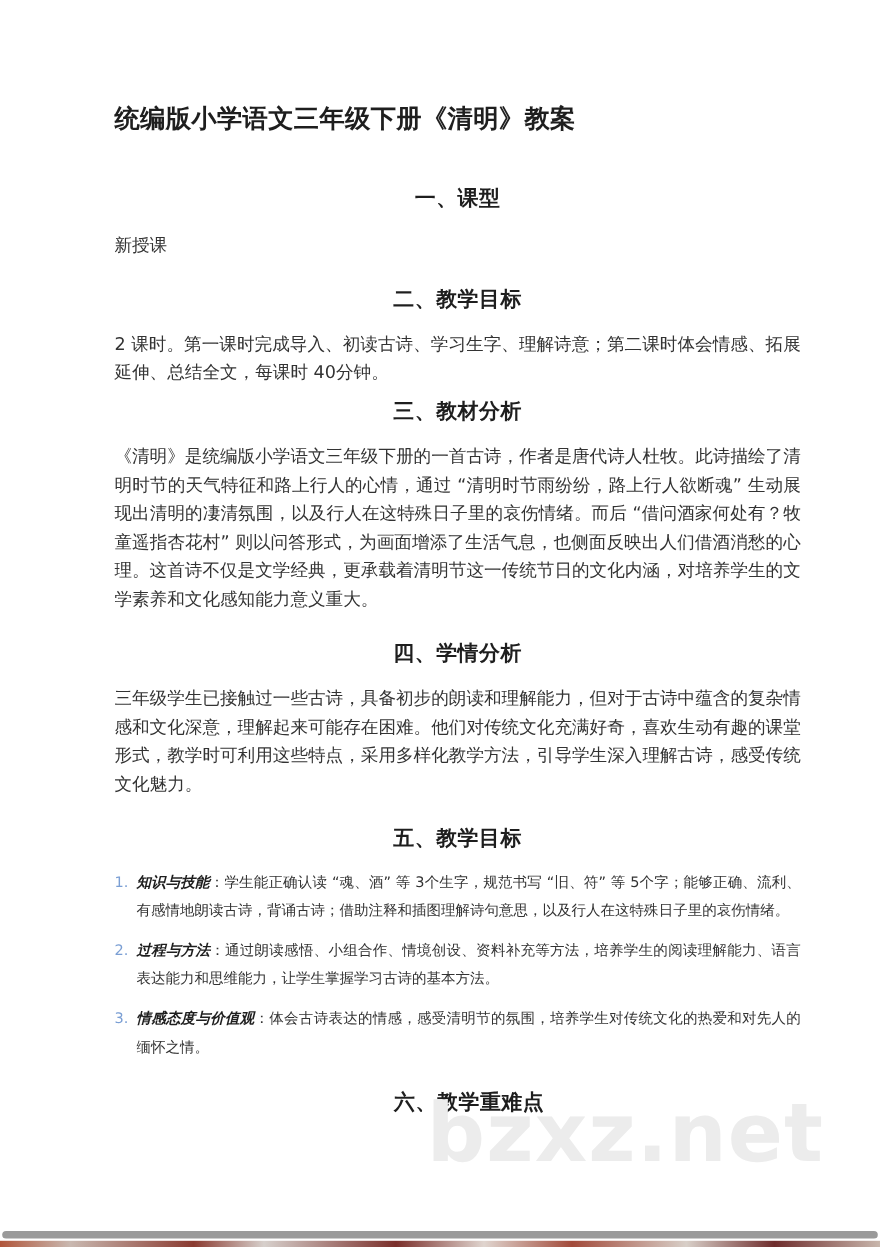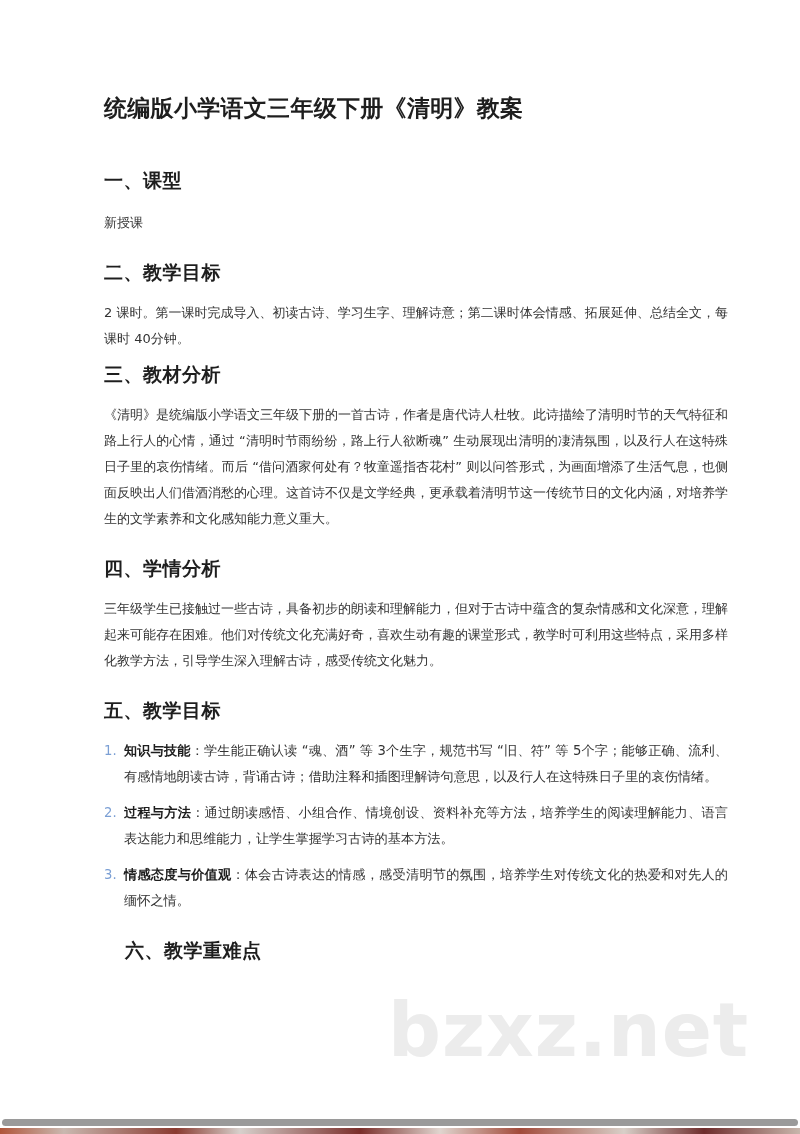--- a/index.html
+++ b/index.html
@@ -38,23 +38,24 @@
       line-height: 32px;
       letter-spacing: 0.3px;
     }
     .section-heading {
       font-size: 19px;
       font-weight: bold;
       color: #1e1e1e;
       margin: 0;
       line-height: 28px;
       letter-spacing: 0.5px;
+      text-align: center;
     }
     .para {
-      font-size: 13px;
+      font-size: 16px;
       line-height: 26px;
       color: #333333;
       margin: 0;
       text-align: justify;
     }
     .s1 .para { margin-top: 16px; }
     .s2 { margin-top: 22px; }
     .s2 .para { margin-top: 14px; }
     .s3 { margin-top: 8px; }
     .s3 .para { margin-top: 14px; }
@@ -79,20 +80,21 @@
     }
     .goal-num {
       position: absolute;
       left: 0;
       top: 0;
       color: #7b9fd4;
     }
     .goal-label {
       font-weight: bold;
       color: #1e1e1e;
+      font-style: italic;
     }
 
     .watermark {
       position: absolute;
       left: 372px;
       top: 990px;
       font-family: "DejaVu Sans", "Liberation Sans", sans-serif;
       font-weight: bold;
       font-size: 74px;
       color: #ececec;

